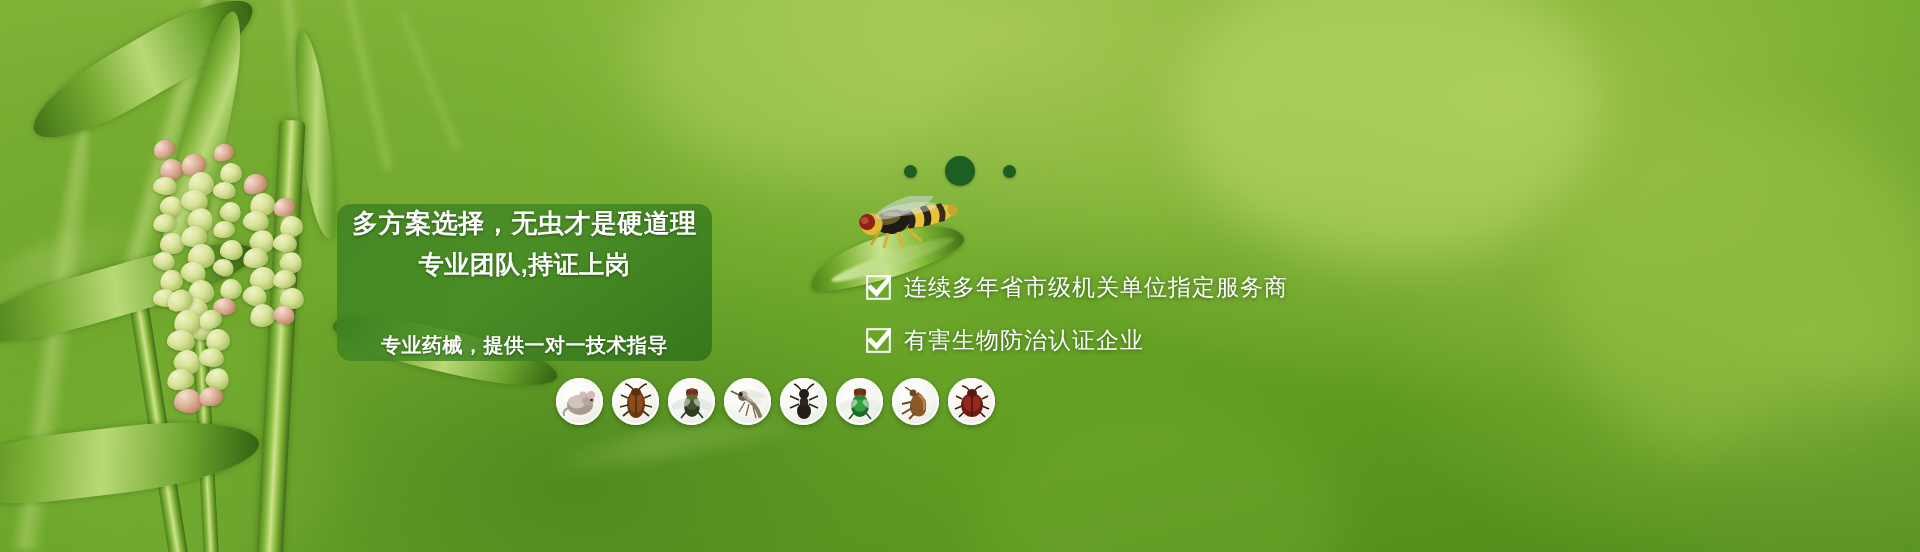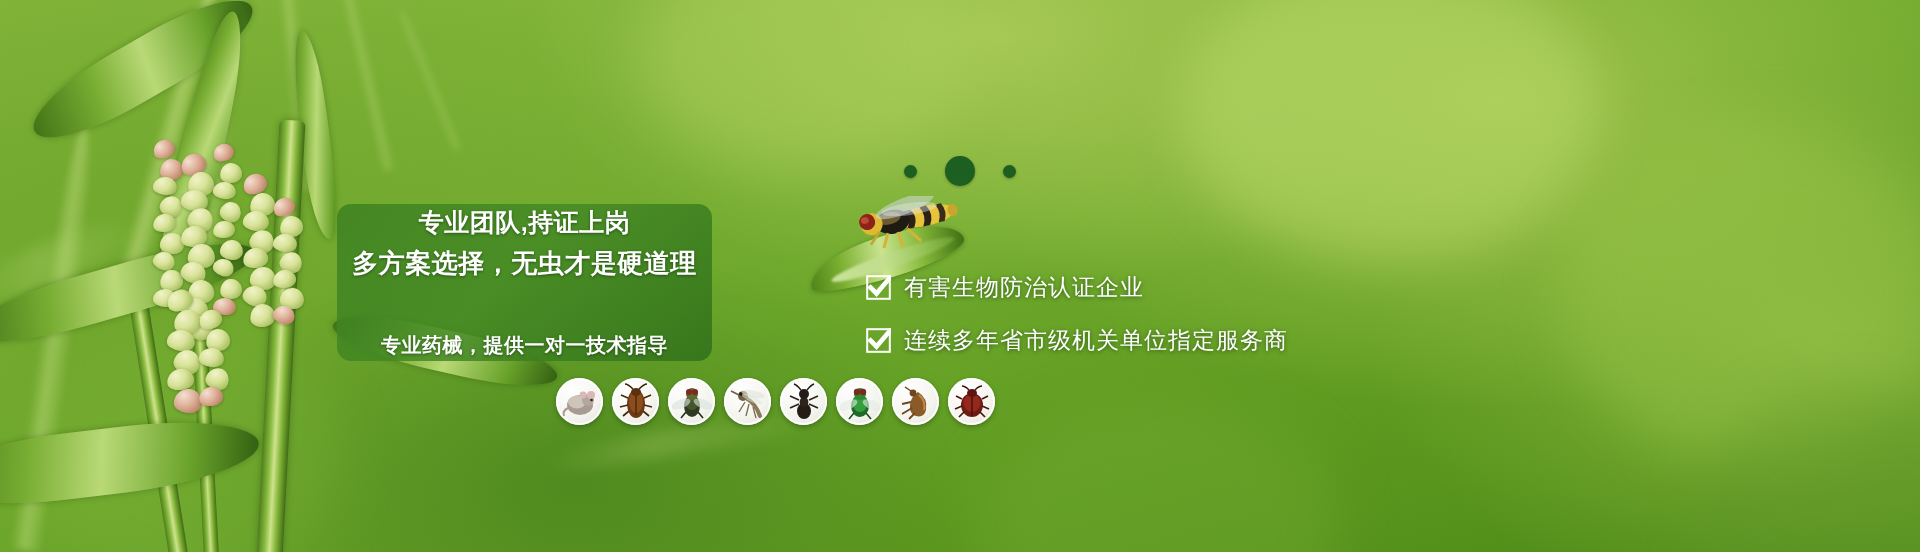--- a/index.html
+++ b/index.html
@@ -282,22 +282,22 @@
   </div>
 
 
   <div class="dots">
     <span class="dot s"></span>
     <span class="dot m"></span>
     <span class="dot s"></span>
   </div>
 
   <div class="panel">
+    <div class="panel-line pl-2">多方案选择，无虫才是硬道理</div>
     <div class="panel-line pl-1">专业团队,持证上岗</div>
-    <div class="panel-line pl-2">多方案选择，无虫才是硬道理</div>
     <div class="panel-line pl-3">专业药械，提供一对一技术指导</div>
   </div>
 
   <div class="fly-blade"></div>
   <div class="fly-blade2"></div>
   <div class="fly">
     <svg width="118" height="52" viewBox="0 0 118 52">
 
       <g transform="rotate(-12 60 26)">
         <ellipse cx="80" cy="24" rx="30" ry="10" fill="#e8c43a"></ellipse>
@@ -325,30 +325,30 @@
   </div>
 
   <div class="checklist">
     <div class="check-row">
       <span class="check-box">
         <svg width="25" height="25" viewBox="0 0 25 25">
           <rect x="1.2" y="1.2" width="22.6" height="22.6" fill="none" stroke="#ffffff" stroke-width="2"></rect>
           <path d="M4.5 12.5 L10.5 18.5 L25 1.5" fill="none" stroke="#ffffff" stroke-width="4.6" stroke-linecap="square"></path>
         </svg>
       </span>
-      <span class="check-text">有害生物防治认证企业</span>
+      <span class="check-text">连续多年省市级机关单位指定服务商</span>
     </div>
     <div class="check-row">
       <span class="check-box">
         <svg width="25" height="25" viewBox="0 0 25 25">
           <rect x="1.2" y="1.2" width="22.6" height="22.6" fill="none" stroke="#ffffff" stroke-width="2"></rect>
           <path d="M4.5 12.5 L10.5 18.5 L25 1.5" fill="none" stroke="#ffffff" stroke-width="4.6" stroke-linecap="square"></path>
         </svg>
       </span>
-      <span class="check-text">连续多年省市级机关单位指定服务商</span>
+      <span class="check-text">有害生物防治认证企业</span>
     </div>
   </div>
 
   <div class="icon-row">
 
     <div class="pest-icon">
       <span class="sr">鼠</span>
       <svg width="40" height="40" viewBox="0 0 40 40">
         <ellipse cx="20" cy="23" rx="13" ry="10" fill="#a89c92"></ellipse>
         <ellipse cx="17" cy="20" rx="9" ry="6.5" fill="#cec4ba"></ellipse>

